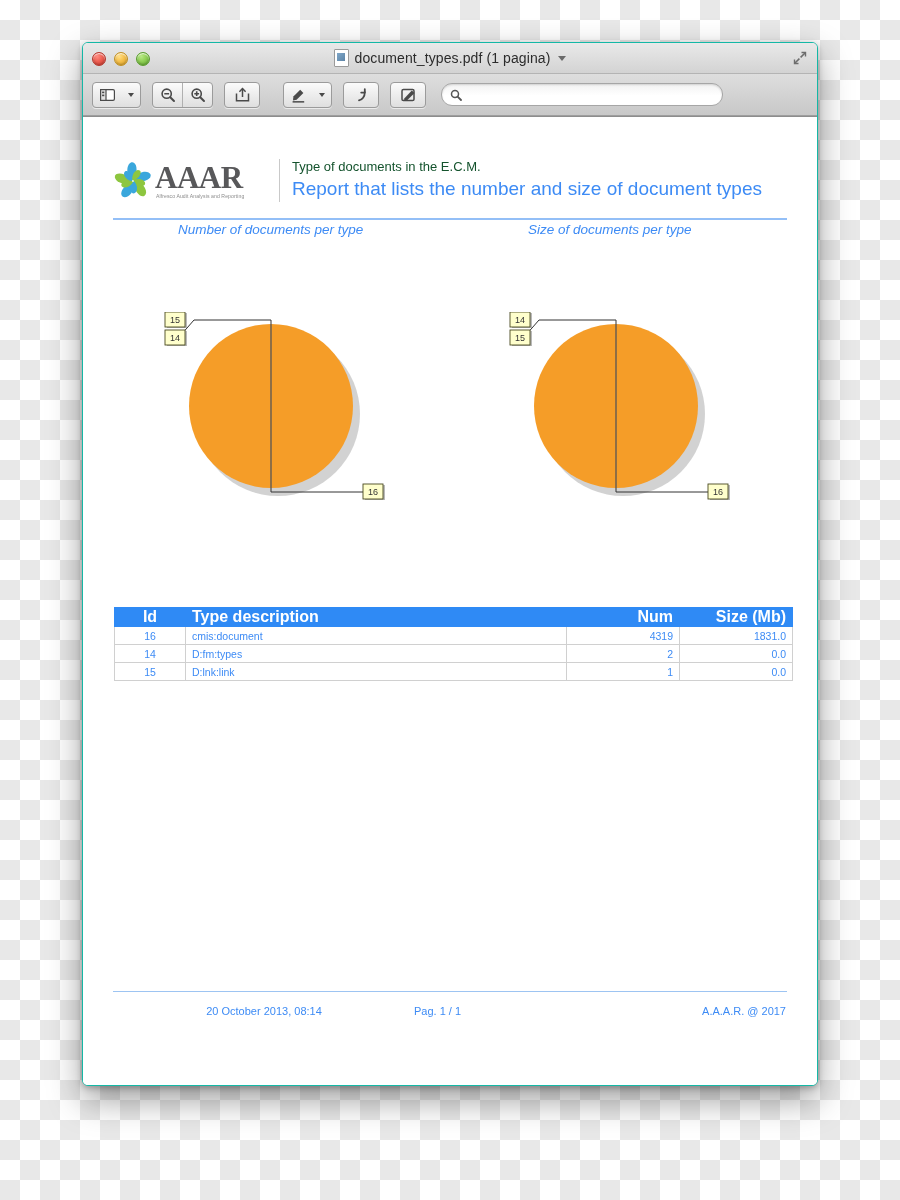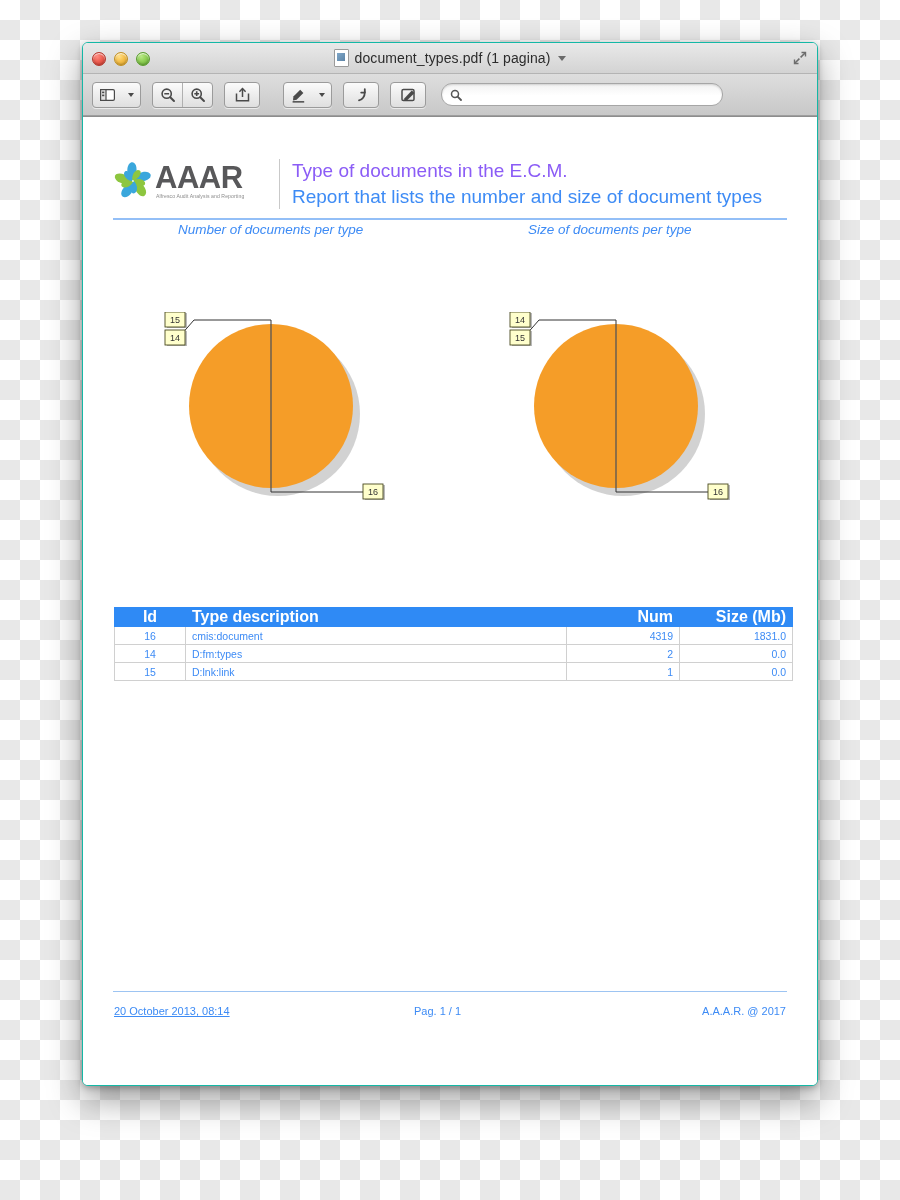--- a/index.html
+++ b/index.html
@@ -126,28 +126,28 @@
   
   .rpt-header {
     position: absolute; left: 30px; top: 42px; right: 30px;
     display: flex; align-items: flex-start;
   }
   .logo-block { width: 160px; display:flex; align-items:center; gap:2px; padding-top: 2px;}
   .logo-mark { width: 40px; height: 40px; flex: none; }
   .logo-text-wrap { display: flex; flex-direction: column; line-height: 1; }
   .logo-word {
     font-size: 31px; font-weight: bold; color: #58585a; letter-spacing: -0.5px;
-    font-family: Liberation Sans, sans-serif;
+    font-family: Liberation Serif, serif;
   }
   .logo-tag {
     font-size: 5.1px; color: #8a8a8a; letter-spacing: 0.1px; margin-top: 1px; margin-left: 1px;
   }
   .hdr-divider { width: 1px; align-self: stretch; background: #c9c9c9; margin: 0 12px 0 6px; }
   .hdr-titles { flex: 1; }
-  .hdr-title { font-size: 19px; color: #8b5cf6; line-height: 1.25; }
+  .hdr-title { font-size: 13px; color: #14532d; line-height: 1.25; }
   .hdr-sub   { font-size: 19px; color: #3d8bf5; line-height: 1.35; margin-top: 1px; }
 
   .blue-rule {
     position: absolute; left: 30px; right: 30px; top: 101px;
     height: 2px; background: #93bff7;
   }
   .footer-rule {
     position: absolute; left: 30px; right: 30px; bottom: 97px;
     height: 1px; background: #9dc4f2;
   }
@@ -189,21 +189,21 @@
   .col-size { width: 100px; text-align: right; }
   th.col-id   { text-align: center; }
   th.col-desc { text-align: left; }
   th.col-num  { text-align: right; }
   th.col-size { text-align: right; }
 
   .footer-row {
     position: absolute; left: 31px; right: 31px; bottom: 72px;
     display: flex; font-size: 11px; color: #3d8bf5;
   }
-  .f-left  { flex: 0 0 300px; text-align: left; text-decoration: underline; }
+  .f-left  { flex: 0 0 300px; text-align: center; }
   .f-mid   { flex: 1; text-align: left; padding-right: 30px;}
   .f-right { flex: 0 0 180px; text-align: right; }
 </style>
 </head>
 <body>
 
 <div id="backdrop"></div>
 
 <div id="window">
 

